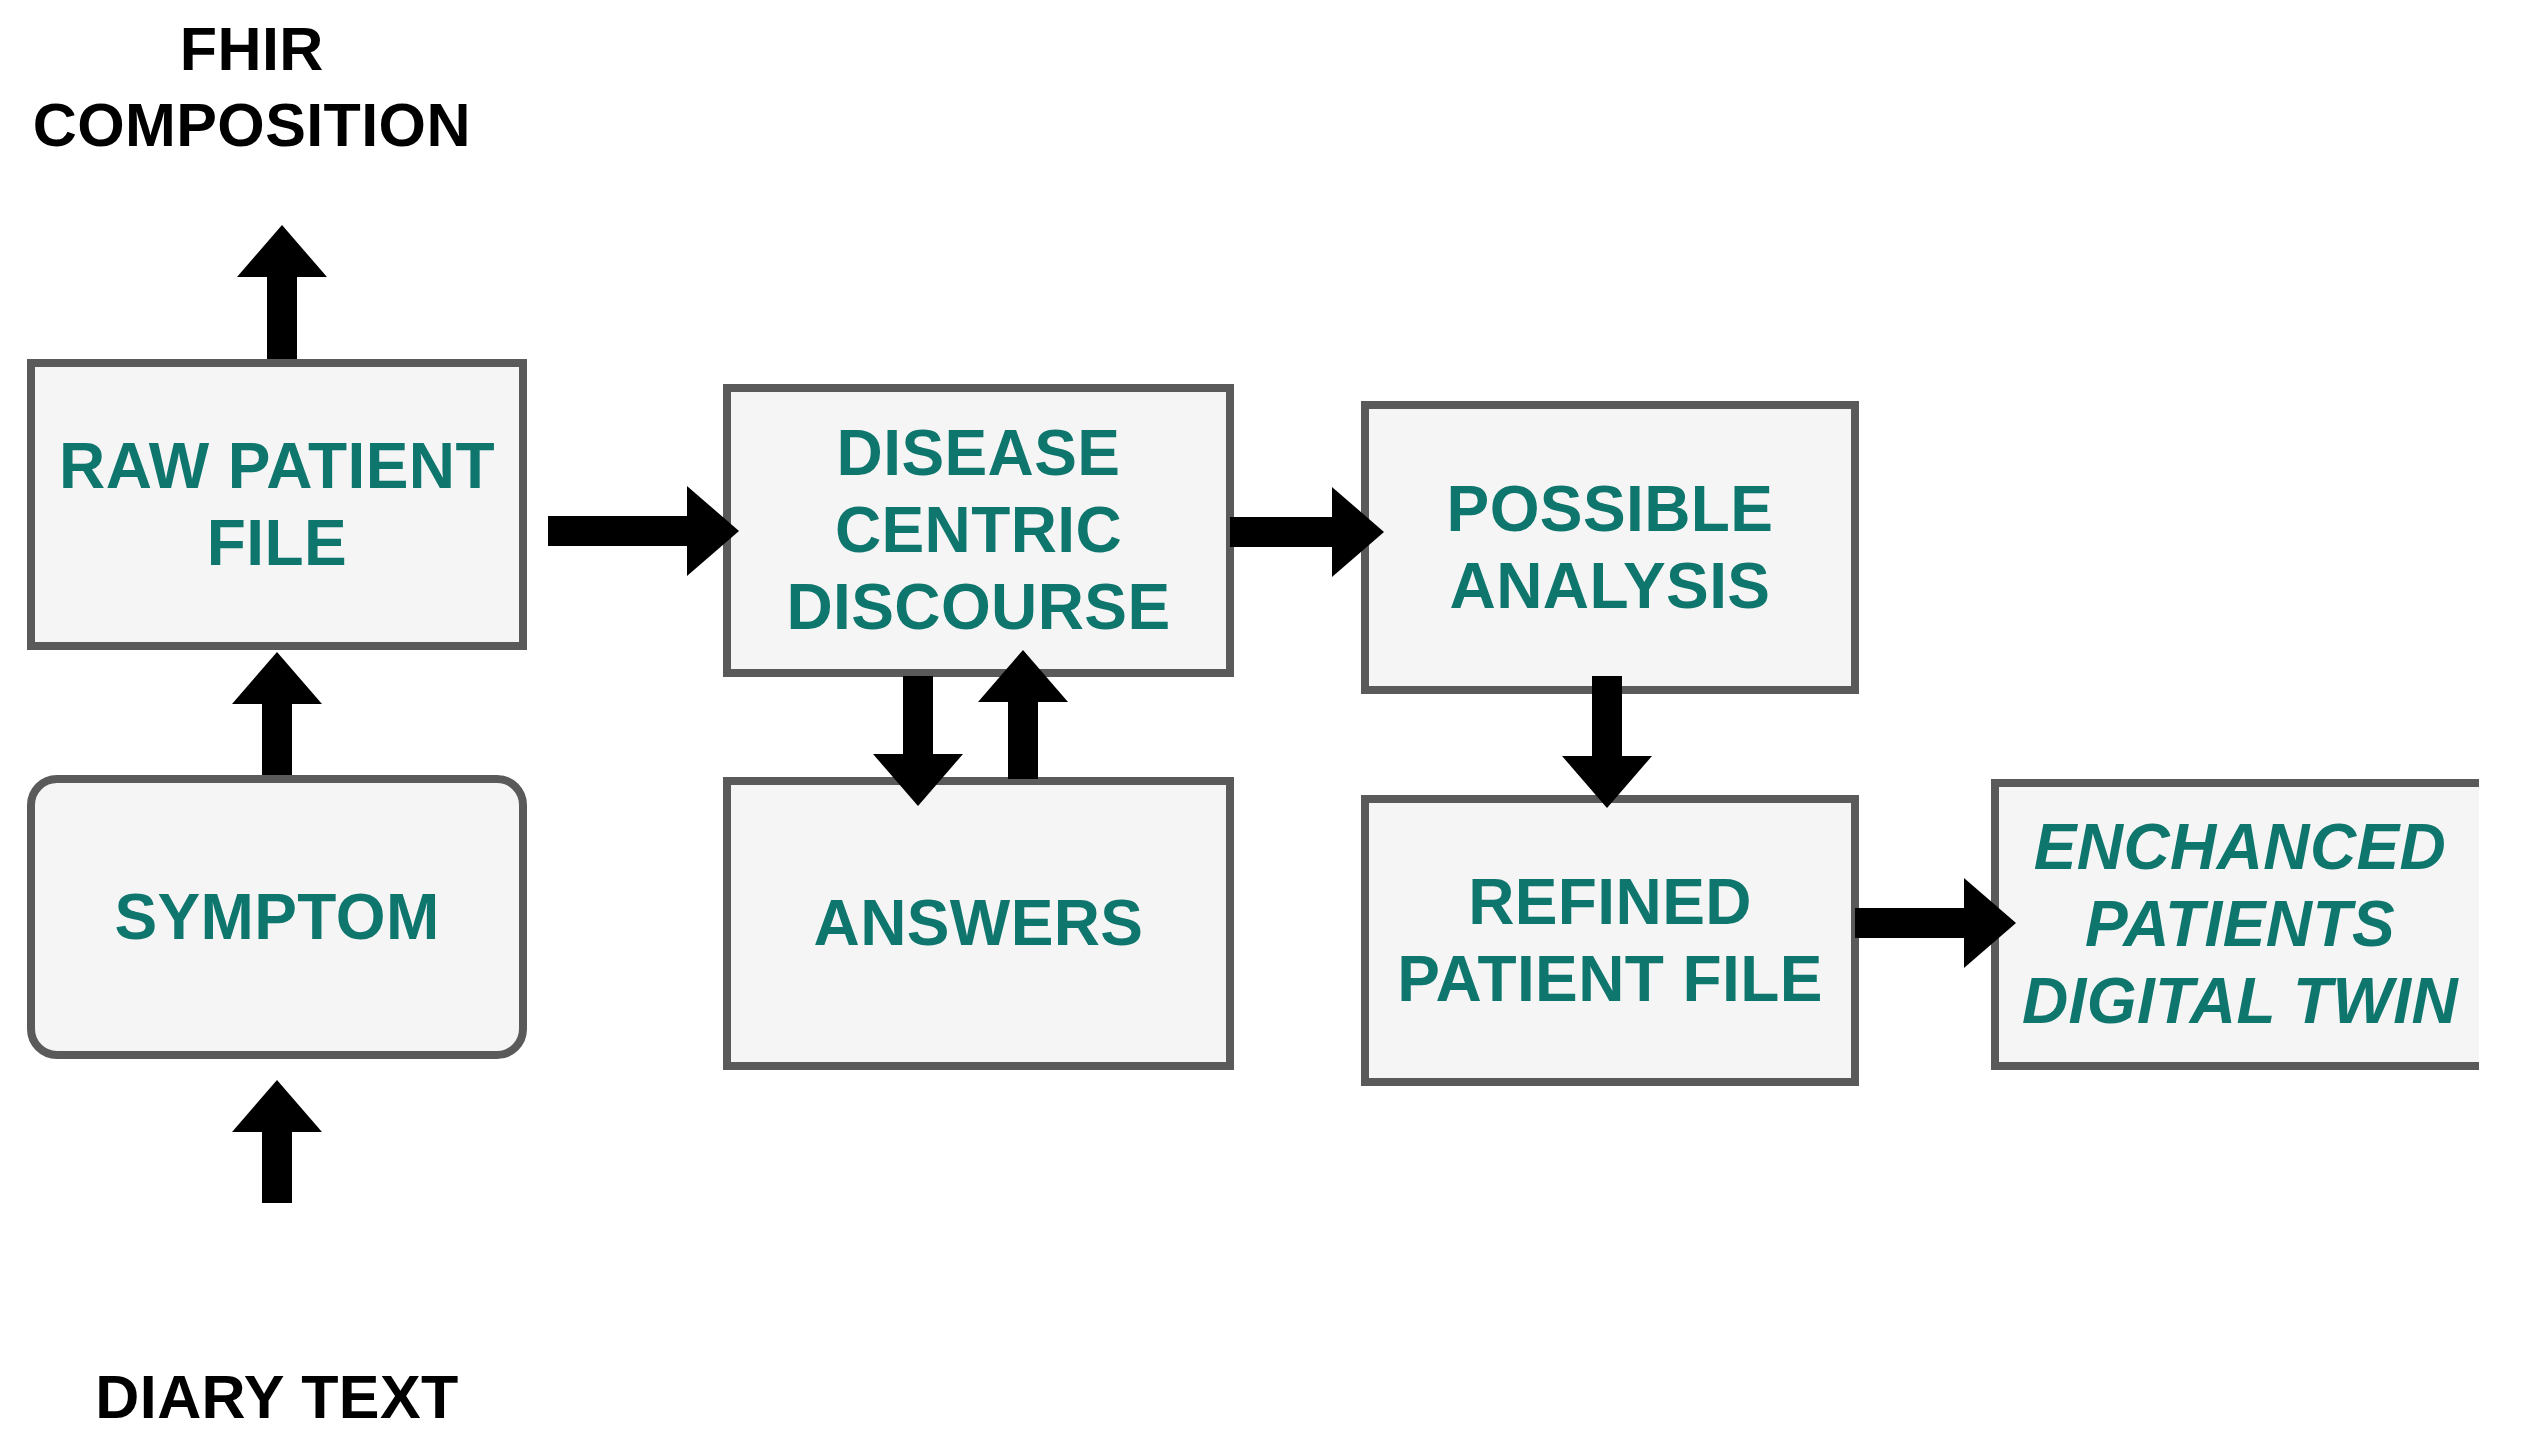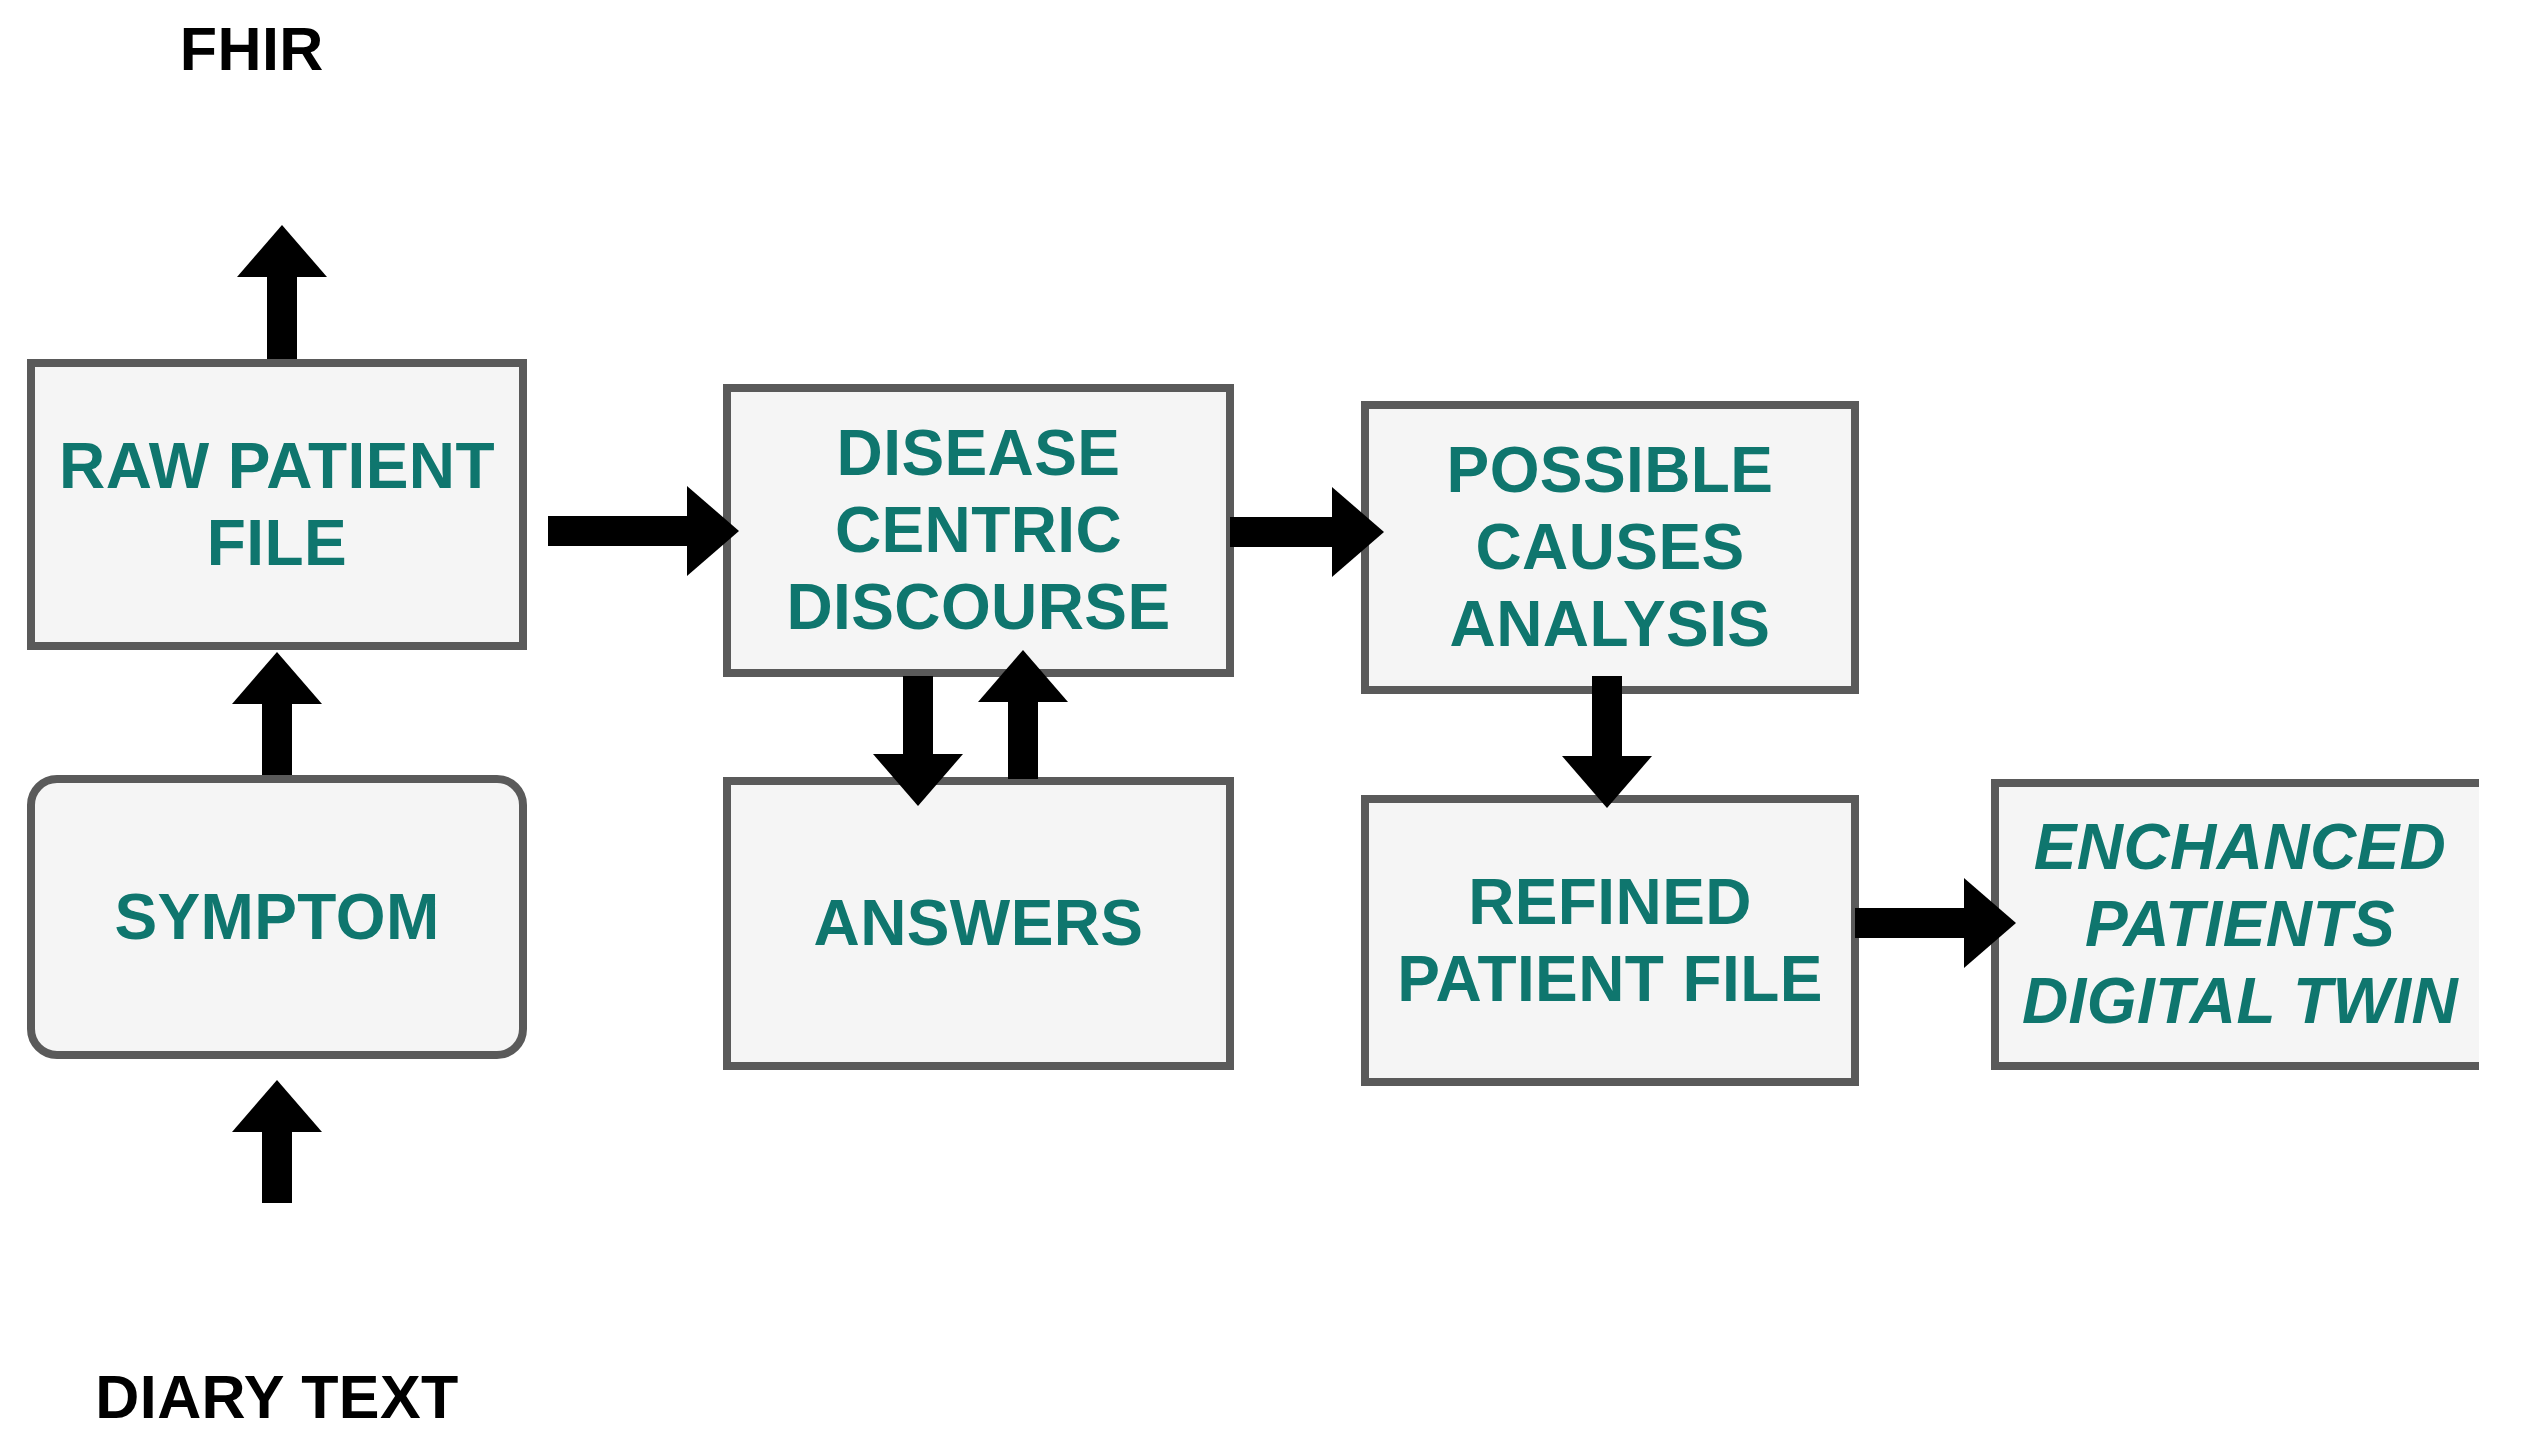--- a/index.html
+++ b/index.html
@@ -71,20 +71,21 @@
   }
   .arrow.right .shaft { left: 0; right: 50px; top: 29.5px; height: 30px; }
 </style>
 </head>
 <body>
 
 <div class="canvas">
 
   <div class="free-label" style="left:1.8px; top:10.7px; width:500px;">
     <div>FHIR</div>
+    <div>COMPOSITION</div>
   </div>
 
   <div class="free-label" style="left:27px; top:1359px; width:500px;">
     <div>DIARY TEXT</div>
   </div>
 
   <div class="box" style="left:27px; top:359px; width:500px; height:291px;">
     <div class="line">RAW PATIENT</div>
     <div class="line">FILE</div>
   </div>
@@ -98,21 +99,20 @@
     <div class="line">CENTRIC</div>
     <div class="line">DISCOURSE</div>
   </div>
 
   <div class="box" style="left:723px; top:777px; width:511px; height:293px;">
     <div class="line">ANSWERS</div>
   </div>
 
   <div class="box" style="left:1361px; top:384px; width:498px; height:293px;margin-top:17px;">
     <div class="line">POSSIBLE</div>
-    <div class="line">CAUSES</div>
     <div class="line">ANALYSIS</div>
   </div>
 
   <div class="box" style="left:1361px; top:779px; width:498px; height:291px;margin-top:16px;">
     <div class="line">REFINED</div>
     <div class="line">PATIENT FILE</div>
   </div>
 
   <div class="box" style="left:1991px; top:779px; width:498px; height:291px;font-style:italic;">
     <div class="line">ENCHANCED</div>

